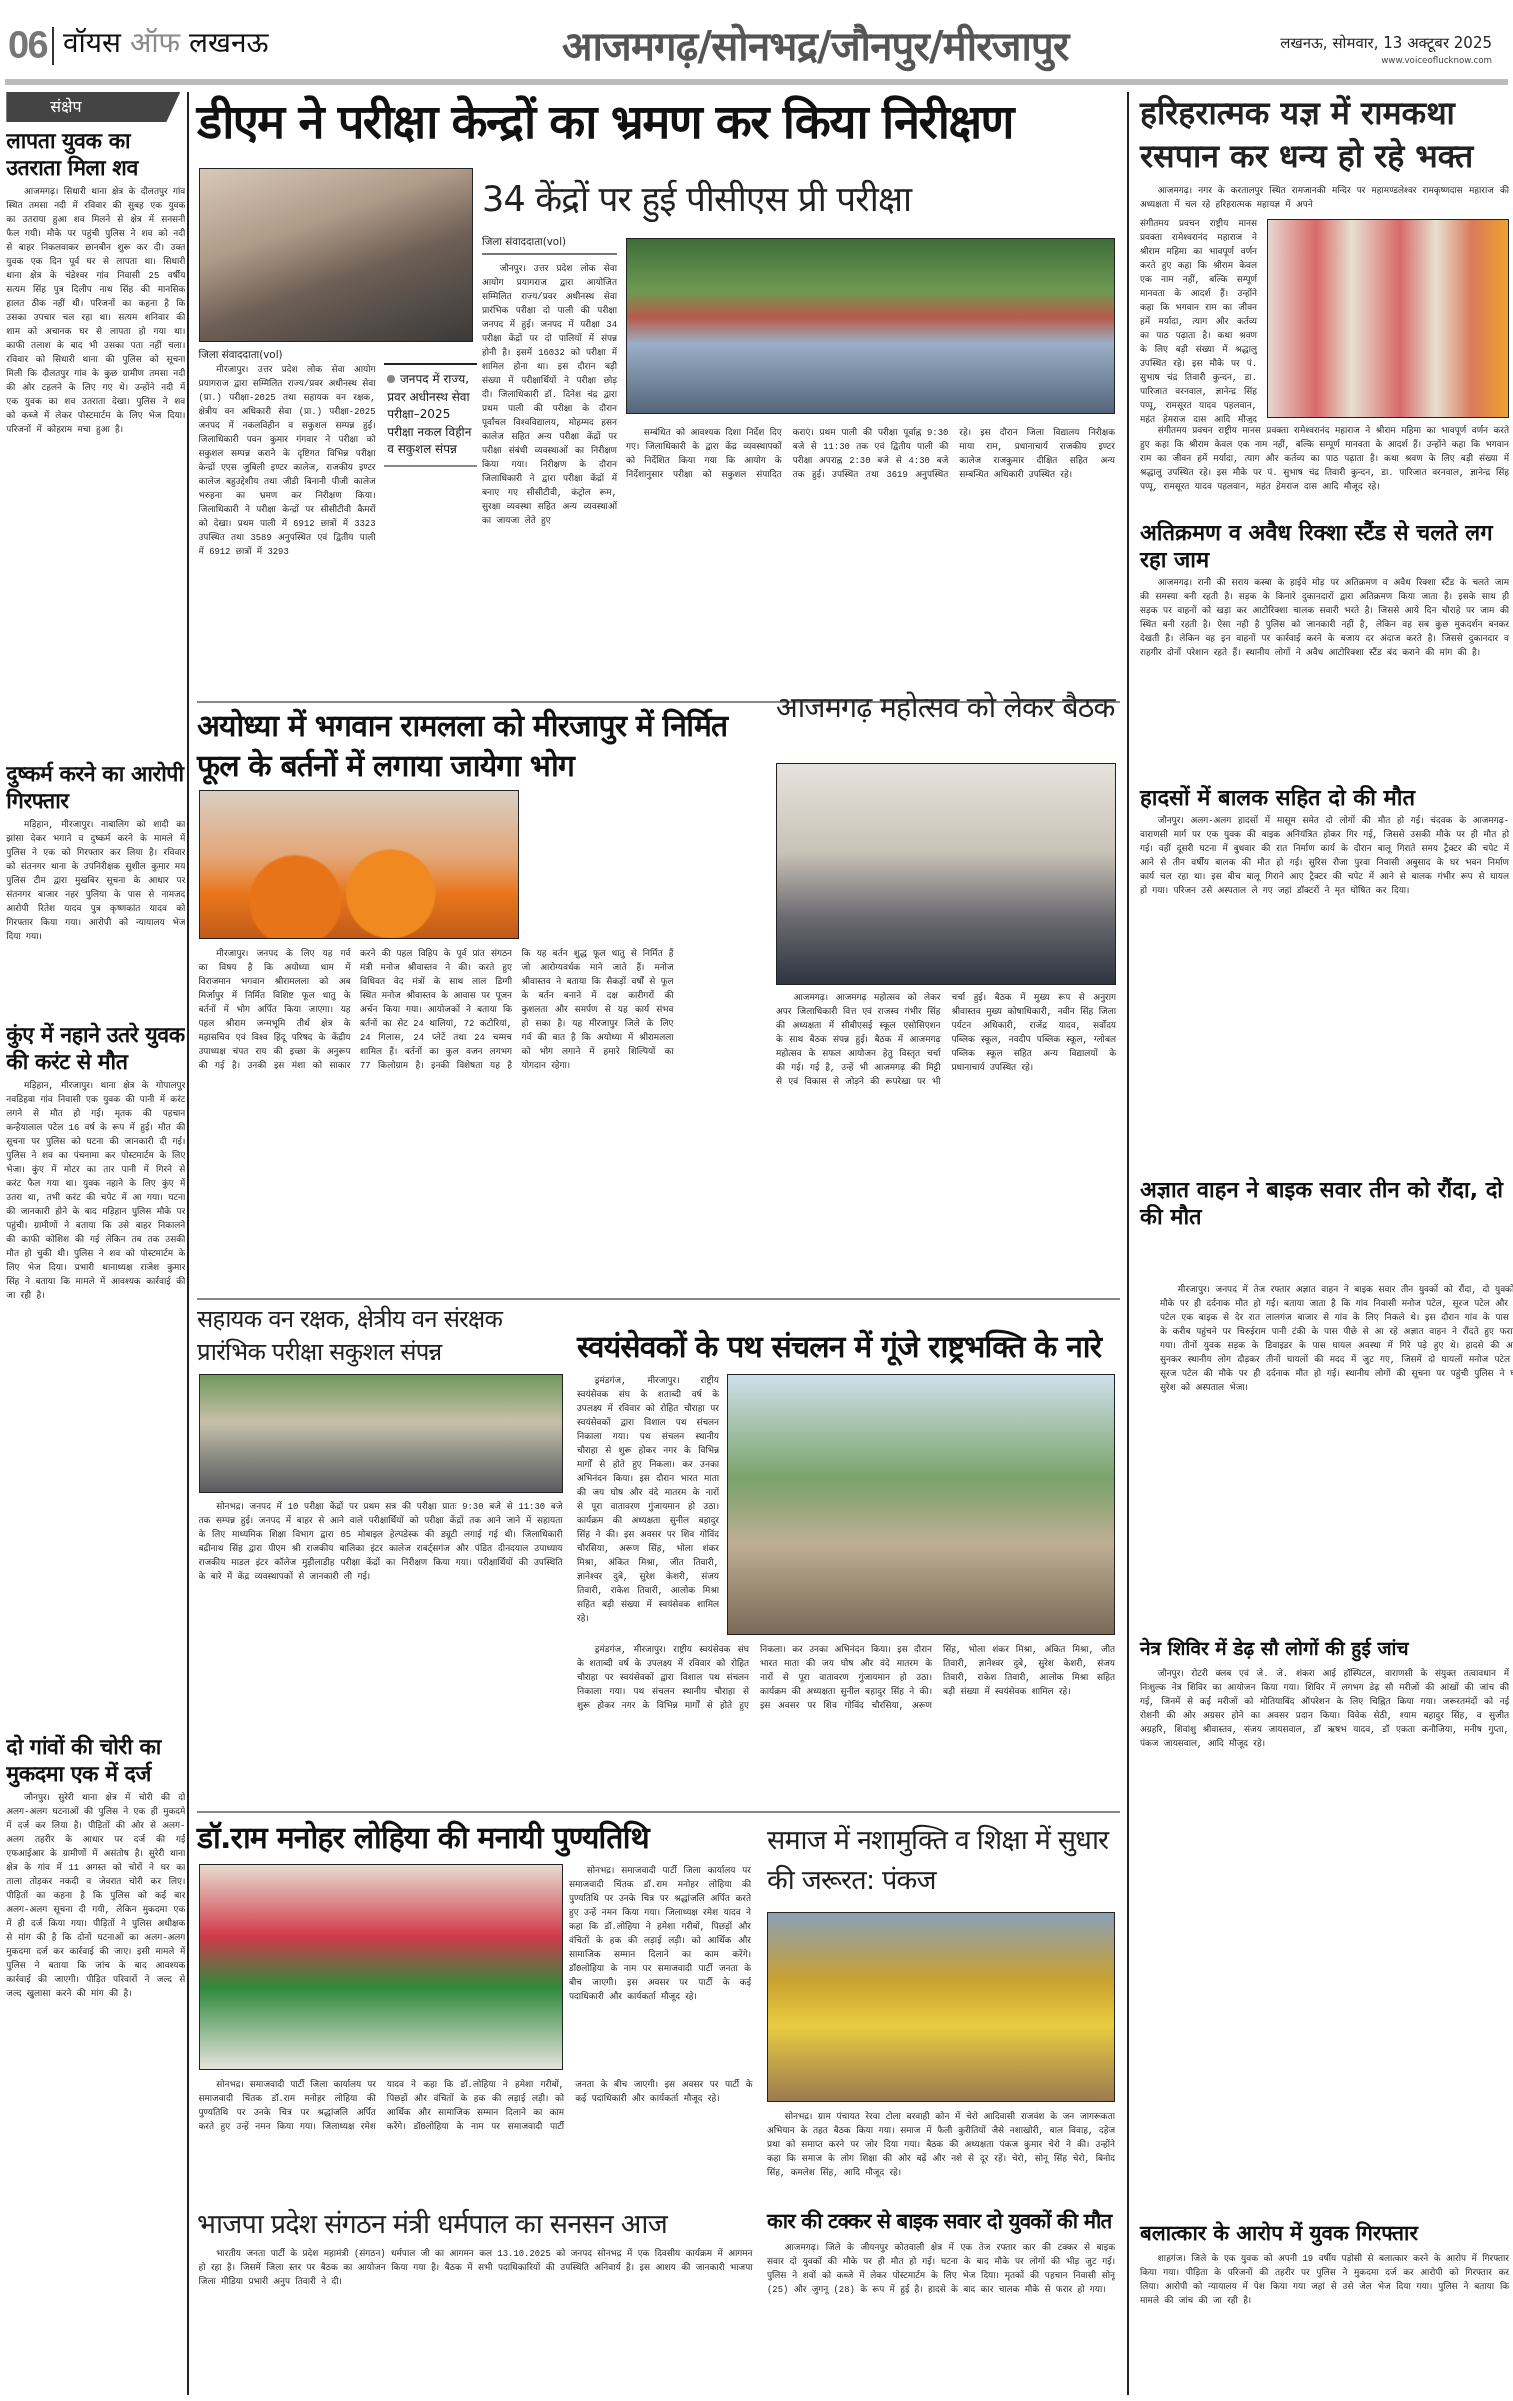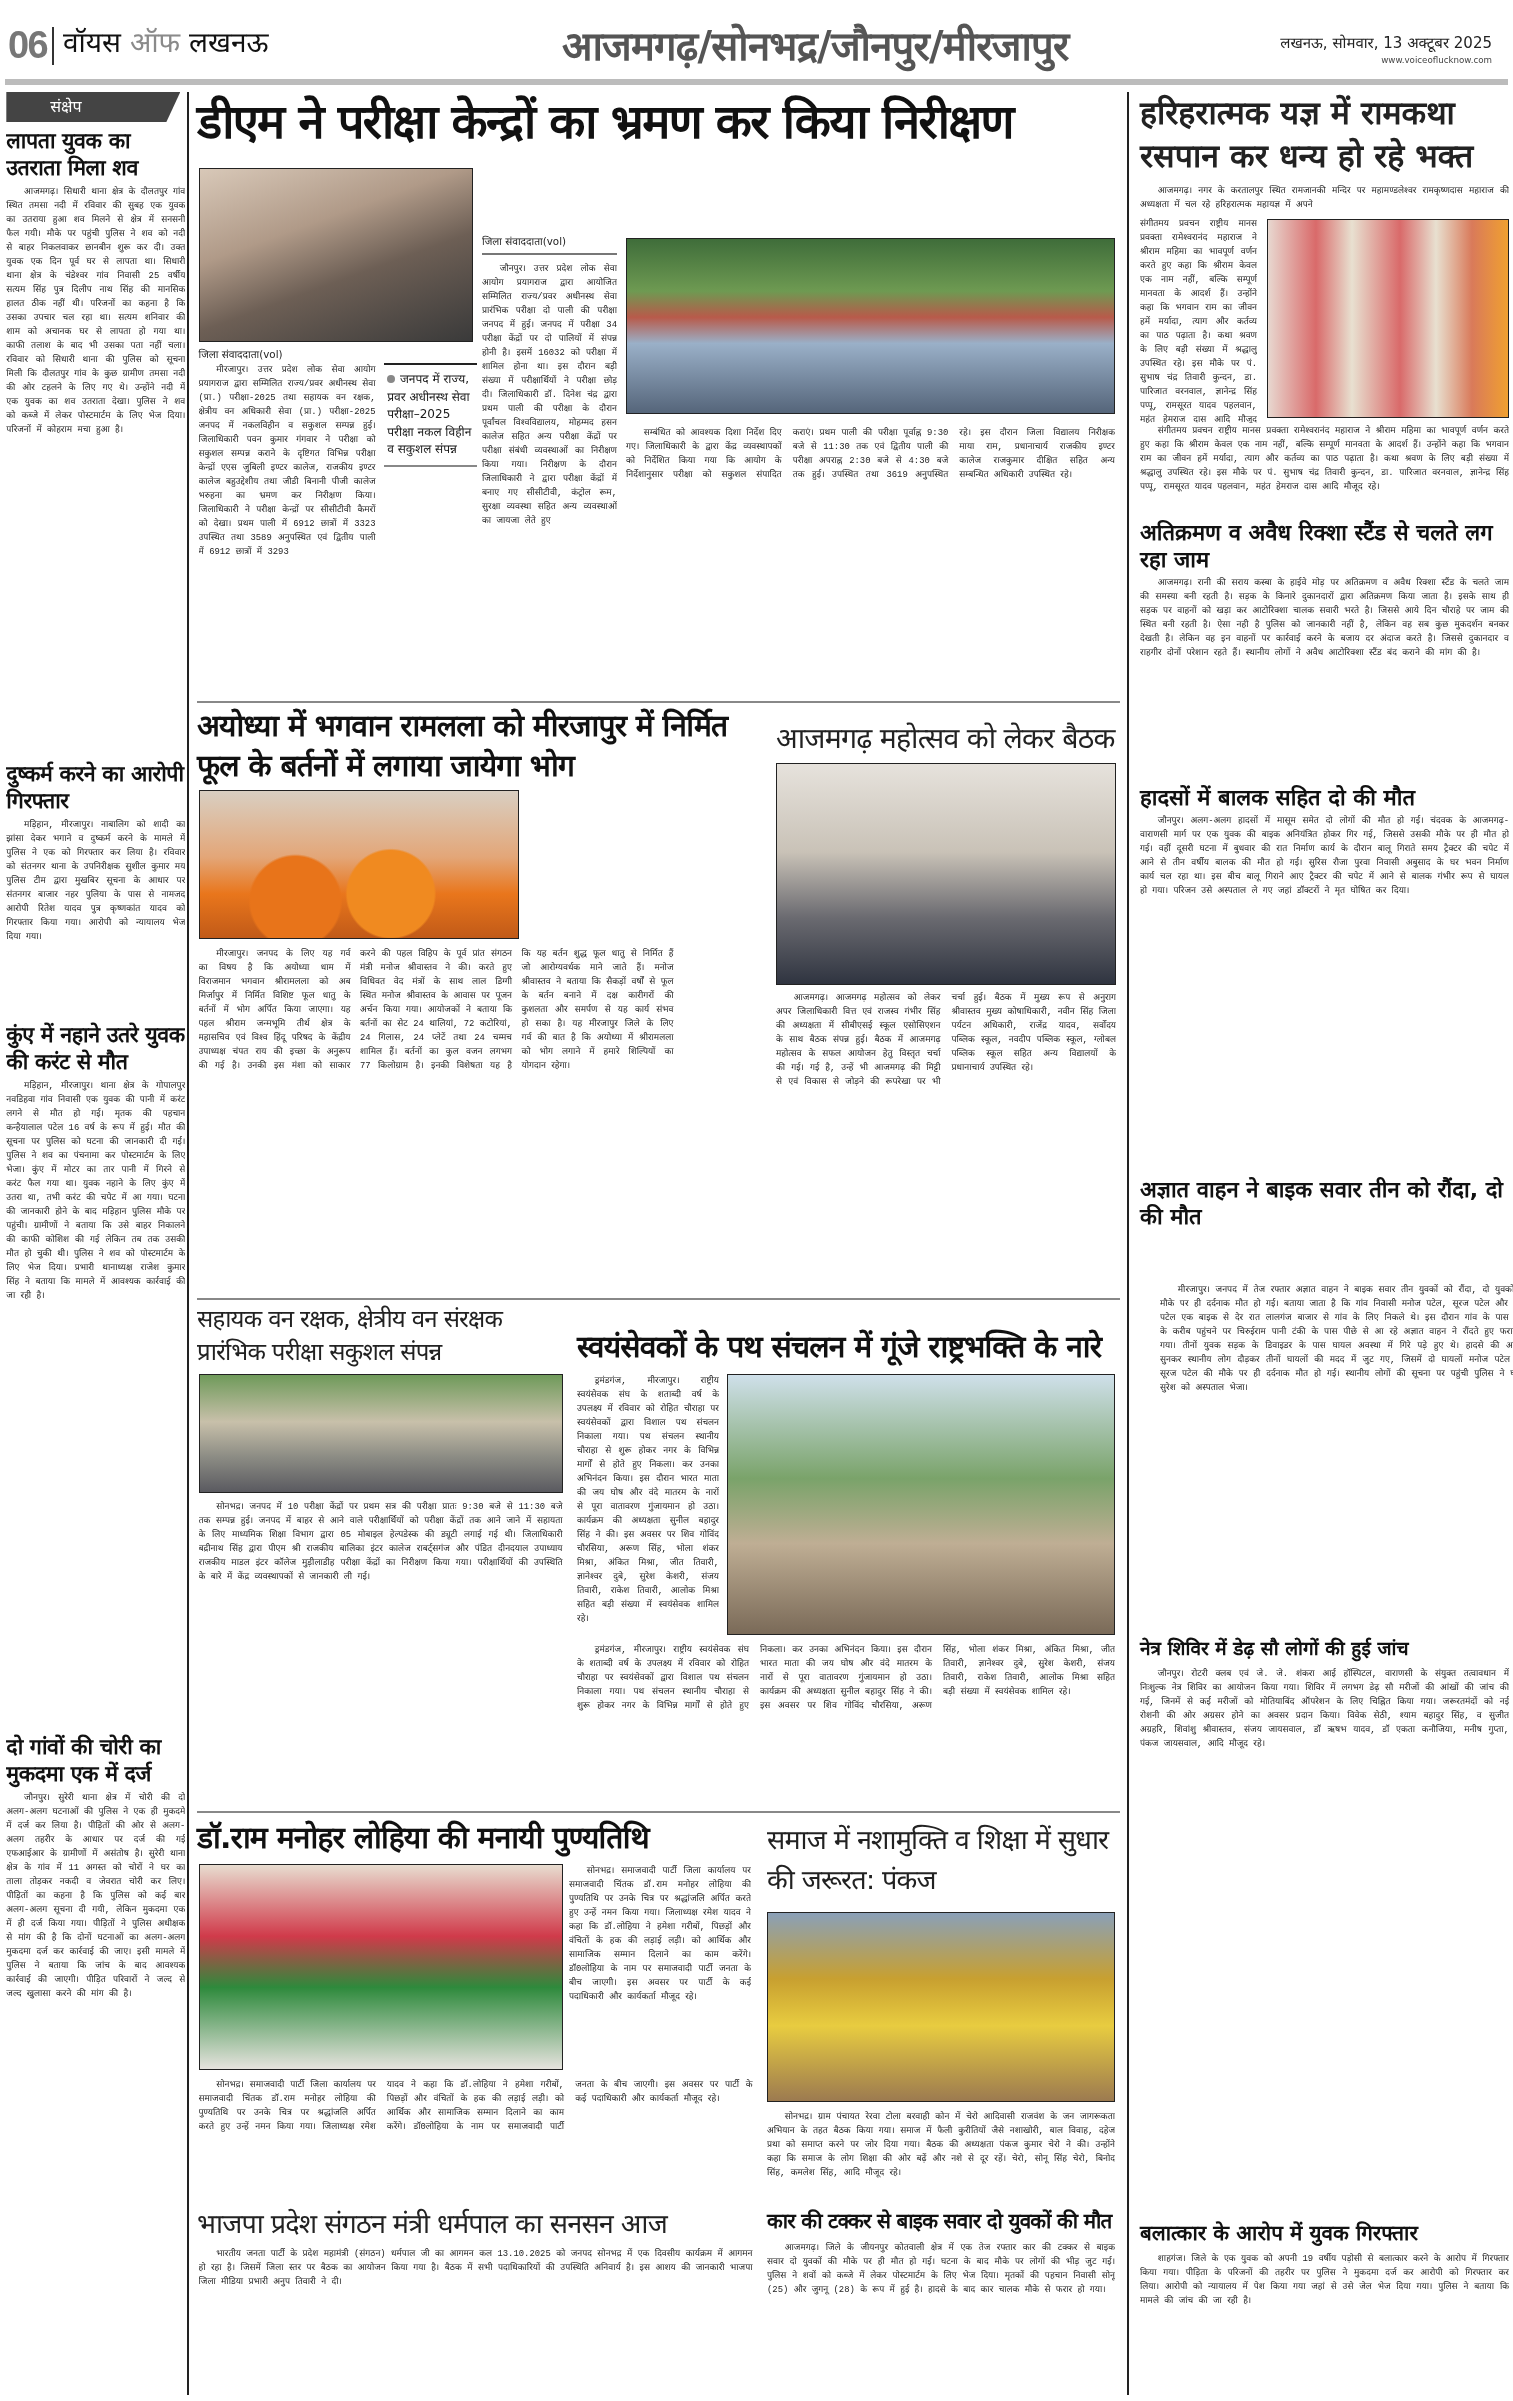--- a/index.html
+++ b/index.html
@@ -105,20 +105,23 @@
 </div>
 
 <div class="col col-mid">
 
   <div class="art" style="left:8px;top:0;width:926px;">
     <h1 class="hl-mid-main">डीएम ने परीक्षा केन्द्रों का भ्रमण कर किया निरीक्षण</h1>
   </div>
 
   <div class="photo ph-monitor" style="left:9.5px;top:76px;width:274px;height:174px;"></div>
   <div class="caption" style="left:9.5px;top:255px;">जिला संवाददाता(vol)</div>
+  <div class="art" style="left:293px;top:87px;width:633px;">
+    <h2 class="hl-mid light" style="font-size:35px;">34 केंद्रों पर हुई पीसीएस प्री परीक्षा</h2>
+  </div>
   <div class="art" style="left:293px;top:142px;width:135px;">
     <div class="byline">जिला संवाददाता(vol)</div>
   </div>
   <div class="art body" style="left:293px;top:170px;width:135px;height:475px;overflow:hidden;">
     <p>जौनपुर। उत्तर प्रदेश लोक सेवा आयोग प्रयागराज द्वारा आयोजित सम्मिलित राज्य/प्रवर अधीनस्थ सेवा प्रारंभिक परीक्षा दो पाली की परीक्षा जनपद में हुई। जनपद में परीक्षा 34 परीक्षा केंद्रों पर दो पालियों में संपन्न होनी है। इसमें 16032 को परीक्षा में शामिल होना था। इस दौरान बड़ी संख्या में परीक्षार्थियों ने परीक्षा छोड़ दी। जिलाधिकारी डॉ. दिनेश चंद्र द्वारा प्रथम पाली की परीक्षा के दौरान पूर्वांचल विश्वविद्यालय, मोहम्मद हसन कालेज सहित अन्य परीक्षा केंद्रों पर परीक्षा संबंधी व्यवस्थाओं का निरीक्षण किया गया। निरीक्षण के दौरान जिलाधिकारी ने द्वारा परीक्षा केंद्रों में बनाए गए सीसीटीवी, कंट्रोल रूम, सुरक्षा व्यवस्था सहित अन्य व्यवस्थाओं का जायजा लेते हुए</p>
   </div>
   <div class="photo ph-crowd" style="left:437px;top:146px;width:489px;height:176px;"></div>
   <div class="bullet-box" style="left:195px;top:271px;width:93px;">
     <span class="dot"></span><span>जनपद में राज्य, प्रवर अधीनस्थ सेवा परीक्षा–2025 परीक्षा नकल विहीन व सकुशल संपन्न</span>
   </div>
@@ -132,21 +135,21 @@
   <div class="hr" style="left:8px;top:609px;width:923px;"></div>
 
   <div class="art" style="left:8px;top:614px;width:554px;">
     <h2 class="hl-mid" style="font-size:30px;line-height:40px;">अयोध्या में भगवान रामलला को मीरजापुर में निर्मित फूल के बर्तनों में लगाया जायेगा भोग</h2>
   </div>
   <div class="photo ph-flowers" style="left:9.5px;top:698px;width:320px;height:149px;"></div>
   <div class="art body" style="left:9.5px;top:855px;width:475px;height:348px;overflow:hidden;column-count:3;column-gap:9.5px;">
     <p>मीरजापुर। जनपद के लिए यह गर्व का विषय है कि अयोध्या धाम में विराजमान भगवान श्रीरामलला को अब मिर्जापुर में निर्मित विशिष्ट फूल धातु के बर्तनों में भोग अर्पित किया जाएगा। यह पहल श्रीराम जन्मभूमि तीर्थ क्षेत्र के महासचिव एवं विश्व हिंदू परिषद के केंद्रीय उपाध्यक्ष चंपत राय की इच्छा के अनुरूप की गई है। उनकी इस मंशा को साकार करने की पहल विहिप के पूर्व प्रांत संगठन मंत्री मनोज श्रीवास्तव ने की। करते हुए विधिवत वेद मंत्रों के साथ लाल डिग्गी स्थित मनोज श्रीवास्तव के आवास पर पूजन अर्चन किया गया। आयोजकों ने बताया कि बर्तनों का सेट 24 थालियां, 72 कटोरियां, 24 गिलास, 24 प्लेटें तथा 24 चम्मच शामिल हैं। बर्तनों का कुल वजन लगभग 77 किलोग्राम है। इनकी विशेषता यह है कि यह बर्तन शुद्ध फूल धातु से निर्मित हैं जो आरोग्यवर्धक माने जाते हैं। मनोज श्रीवास्तव ने बताया कि सैकड़ों वर्षों से फूल के बर्तन बनाने में दक्ष कारीगरों की कुशलता और समर्पण से यह कार्य संभव हो सका है। यह मीरजापुर जिले के लिए गर्व की बात है कि अयोध्या में श्रीरामलला को भोग लगाने में हमारे शिल्पियों का योगदान रहेगा।</p>
   </div>
 
-  <div class="art" style="left:587px;top:626px;width:340px;">
+  <div class="art" style="left:587px;top:595px;width:340px;">
     <h2 class="hl-mid light" style="font-size:28.5px;">आजमगढ़ महोत्सव को लेकर बैठक</h2>
   </div>
   <div class="photo ph-meeting" style="left:587px;top:671px;width:340px;height:222px;"></div>
   <div class="art body" style="left:587px;top:899px;width:340px;height:301px;overflow:hidden;column-count:2;column-gap:11px;">
     <p>आजमगढ़। आजमगढ़ महोत्सव को लेकर अपर जिलाधिकारी वित्त एवं राजस्व गंभीर सिंह की अध्यक्षता में सीबीएसई स्कूल एसोसिएशन के साथ बैठक संपन्न हुई। बैठक में आजमगढ़ महोत्सव के सफल आयोजन हेतु विस्तृत चर्चा की गई। गई है, उन्हें भी आजमगढ़ की मिट्टी से एवं विकास से जोड़ने की रूपरेखा पर भी चर्चा हुई। बैठक में मुख्य रूप से अनुराग श्रीवास्तव मुख्य कोषाधिकारी, नवीन सिंह जिला पर्यटन अधिकारी, राजेंद्र यादव, सर्वोदय पब्लिक स्कूल, नवदीप पब्लिक स्कूल, ग्लोबल पब्लिक स्कूल सहित अन्य विद्यालयों के प्रधानाचार्य उपस्थित रहे।</p>
   </div>
 
   <div class="hr" style="left:8px;top:1206px;width:923px;"></div>
 
   <div class="art" style="left:8px;top:1211px;width:364px;">

